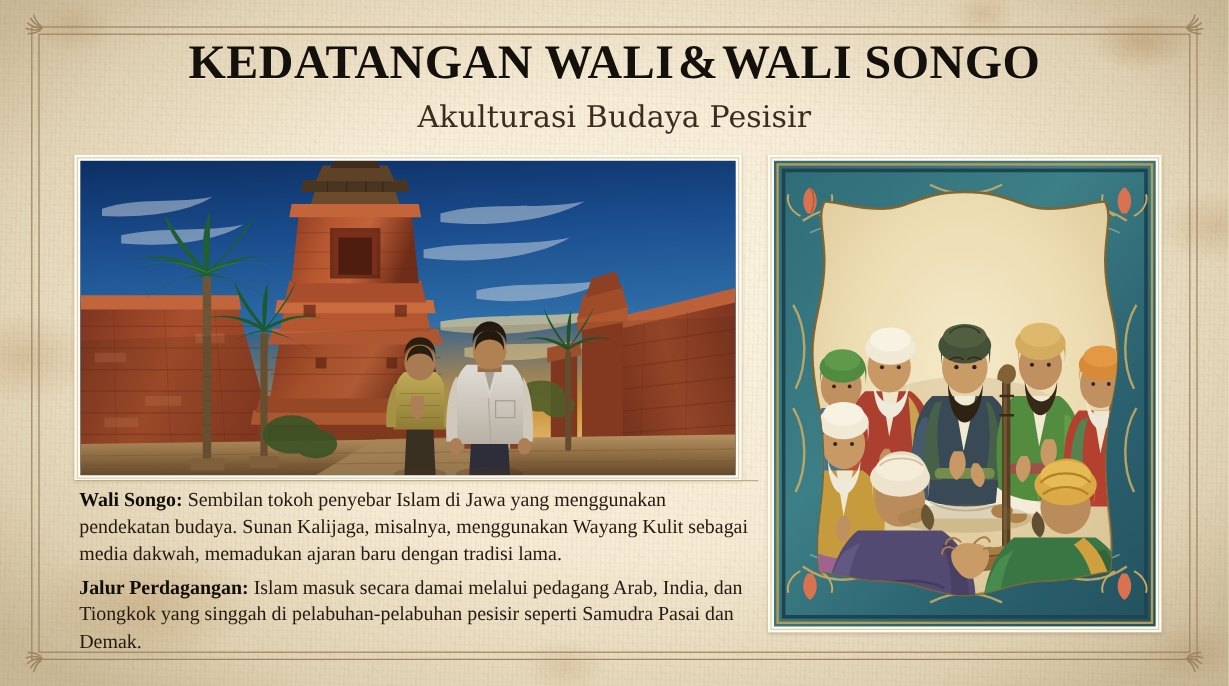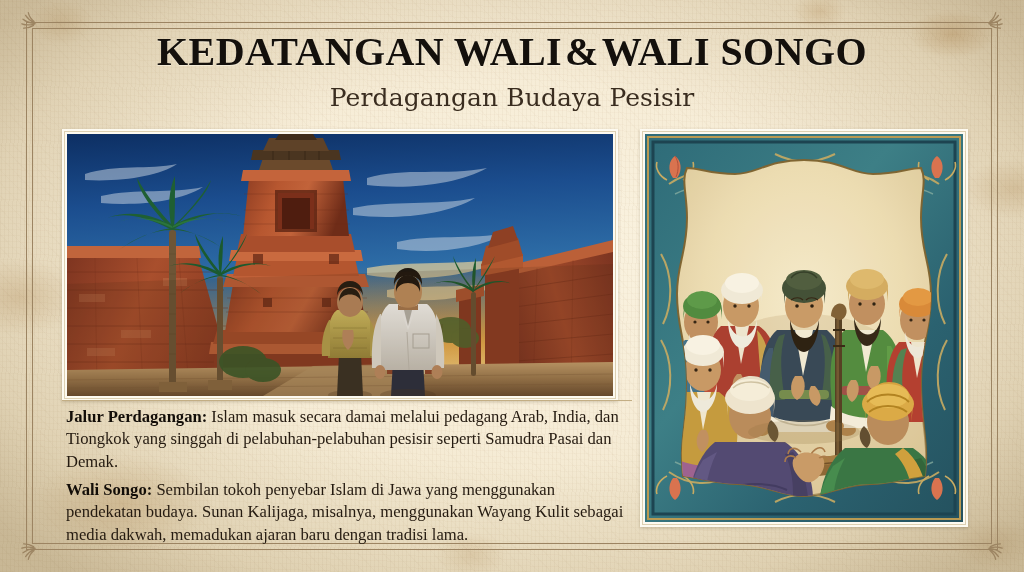--- a/index.html
+++ b/index.html
@@ -153,21 +153,21 @@
           <path d="M19.4 14.4 C15.4 15.3 11.4 15.2 7.8 13.8"></path>
           <path d="M19.6 15.4 C16.6 17.3 13.2 18.3 9.6 18.2"></path>
         </g>
         <circle cx="20.3" cy="13.4" r="1.35" fill="#9c8462"></circle>
       </svg>
     </div>
 
     <div class="title">
       <span>KEDATANGAN WALI</span><span class="amp">&amp;</span><span>WALI SONGO</span>
     </div>
-    <div class="subtitle">Perdagangan Budaya Pesisir</div>
+    <div class="subtitle">Akulturasi Budaya Pesisir</div>
 
     <figure class="photo-left" style="margin:0;">
       <div class="matte"></div>
       <div class="art">
         <svg viewBox="0 0 546 262" preserveAspectRatio="none" aria-hidden="true">
           <defs>
             <linearGradient id="Lsky" x1="0" y1="0" x2="0.12" y2="1">
               <stop offset="0" stop-color="#0d2f63"></stop>
               <stop offset="0.28" stop-color="#1b4d8e"></stop>
               <stop offset="0.56" stop-color="#2d6ca6"></stop>
@@ -433,24 +433,24 @@
             <path d="M0 0 L546 0 L546 262 L0 262 Z" fill="none"></path>
             <path d="M0 150 L546 130 L546 262 L0 262 Z" fill="#40240e"></path>
           </g>
         </svg>
       </div>
     </figure>
 
     <div class="divider"></div>
     <div class="body-text">
       <p>
-        <b>Jalur Perdagangan</b><b>:</b><span> Islam masuk secara damai melalui pedagang Arab, India, dan Tiongkok yang singgah di pelabuhan-pelabuhan pesisir seperti Samudra Pasai dan Demak.</span>
+        <b>Wali Songo</b><b>:</b><span> Sembilan tokoh penyebar Islam di Jawa yang menggunakan pendekatan budaya. Sunan Kalijaga, misalnya, menggunakan Wayang Kulit sebagai media dakwah, memadukan ajaran baru dengan tradisi lama.</span>
       </p>
       <p>
-        <b>Wali Songo</b><b>:</b><span> Sembilan tokoh penyebar Islam di Jawa yang menggunakan pendekatan budaya. Sunan Kalijaga, misalnya, menggunakan Wayang Kulit sebagai media dakwah, memadukan ajaran baru dengan tradisi lama.</span>
+        <b>Jalur Perdagangan</b><b>:</b><span> Islam masuk secara damai melalui pedagang Arab, India, dan Tiongkok yang singgah di pelabuhan-pelabuhan pesisir seperti Samudra Pasai dan Demak.</span>
       </p>
     </div>
 
     <figure class="photo-right" style="margin:0;">
       <div class="matte"></div>
       <div class="art">
         <svg viewBox="0 0 318 388" preserveAspectRatio="none" aria-hidden="true">
           <defs>
             <linearGradient id="Rborder" x1="0" y1="0" x2="1" y2="1">
               <stop offset="0" stop-color="#2e6b78"></stop>

